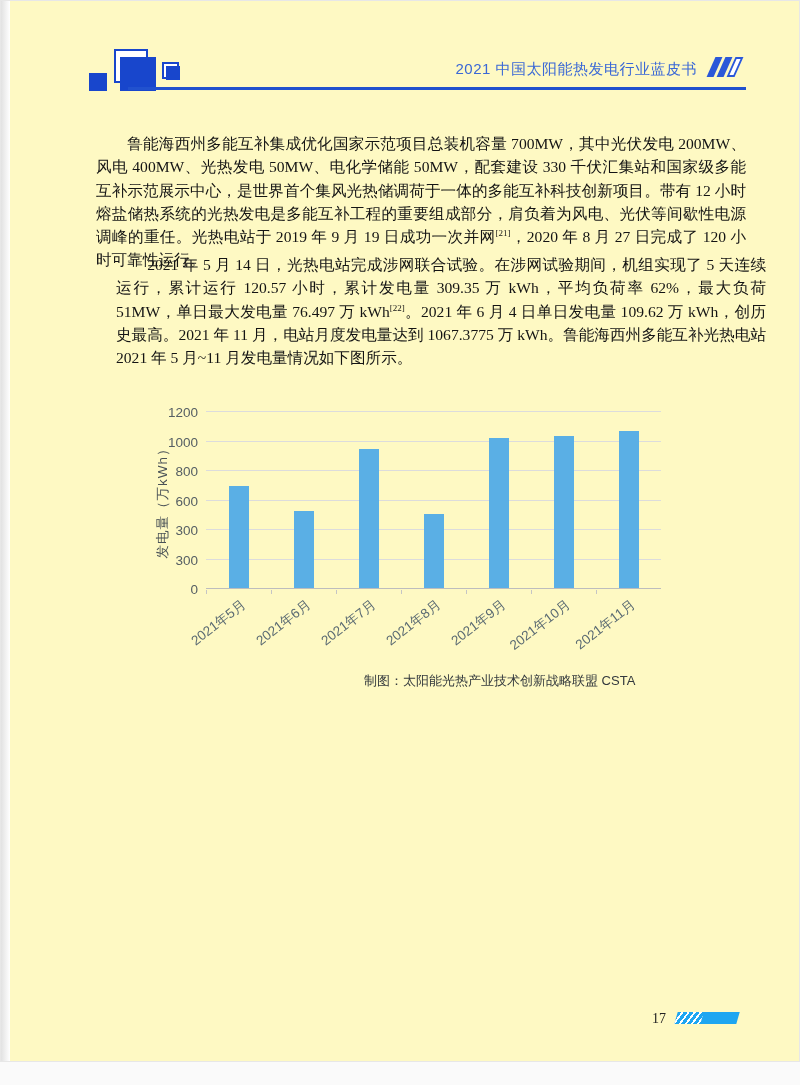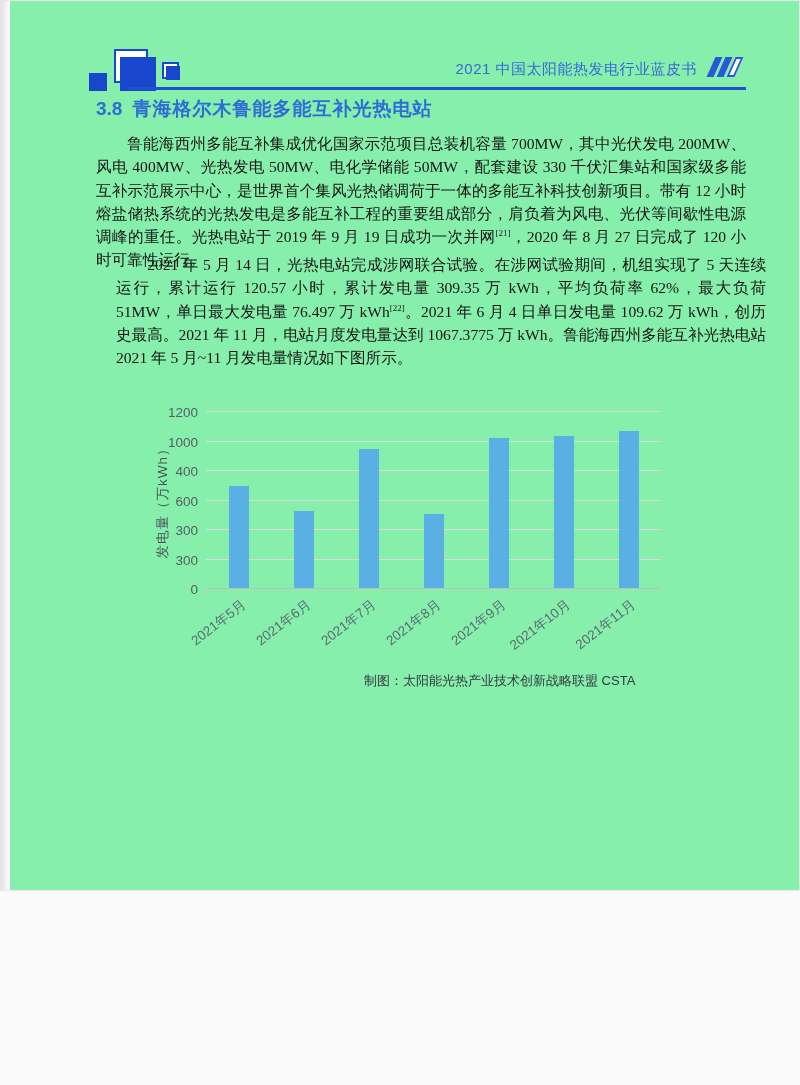--- a/index.html
+++ b/index.html
@@ -1,18 +1,18 @@
 <!DOCTYPE html>
 <html><head>
 <meta charset="utf-8">
 <style>
   html,body{margin:0;padding:0;}
   body{background:#fafafa;font-family:"Liberation Serif","DejaVu Serif",serif;}
   .page{
-    position:relative;width:800px;height:891px;background:#86efac;
+    position:relative;width:800px;height:1062px;background:#fef9c3;
     border:1px solid #e7e7e7;box-sizing:border-box;overflow:hidden;text-decoration:underline;
   }
   .page-edge-left{
     position:absolute;left:0;top:0;width:9px;height:100%;
     background:linear-gradient(90deg,#e2e2e2,#f6f6f6 70%,#ffffff);
   }
   
   .logo{position:absolute;left:88px;top:45px;width:100px;height:48px;}
   .logo .sq-a{position:absolute;left:0;top:27px;width:18px;height:18px;background:#1846cc;}
   .logo .sq-b{position:absolute;left:25px;top:3px;width:34px;height:34px;border:2px solid #1846cc;background:#fff;box-sizing:border-box;}
@@ -98,39 +98,36 @@
     <span class="sq-e"></span>
   </div>
   <div class="header-title">2021 中国太阳能热发电行业蓝皮书</div>
   <div class="header-slashes">
     <i class="s1"></i>
     <i class="s2"></i>
     <i class="s3"></i>
   </div>
   <div class="header-rule"></div>
 
-  <div class="section-heading">
-    <span class="num">3.8</span><span>青海格尔木鲁能多能互补光热电站</span>
-  </div>
 
   <div class="para para-1">
     <span>鲁能海西州多能互补集成优化国家示范项目总装机容量 700MW，其中光伏发电 200MW、风电 400MW、光热发电 50MW、电化学储能 50MW，配套建设 330 千伏汇集站和国家级多能互补示范展示中心，是世界首个集风光热储调荷于一体的多能互补科技创新项目。带有 12 小时熔盐储热系统的光热发电是多能互补工程的重要组成部分，肩负着为风电、光伏等间歇性电源调峰的重任。光热电站于 2019 年 9 月 19 日成功一次并网</span><sup>[21]</sup><span>，2020 年 8 月 27 日完成了 120 小时可靠性运行。</span>
   </div>
   <div class="para para-2">
     <span>2021 年 5 月 14 日，光热电站完成涉网联合试验。在涉网试验期间，机组实现了 5 天连续运行，累计运行 120.57 小时，累计发电量 309.35 万 kWh，平均负荷率 62%，最大负荷 51MW，单日最大发电量 76.497 万 kWh</span><sup>[22]</sup><span>。2021 年 6 月 4 日单日发电量 109.62 万 kWh，创历史最高。2021 年 11 月，电站月度发电量达到 1067.3775 万 kWh。鲁能海西州多能互补光热电站 2021 年 5 月~11 月发电量情况如下图所示。</span>
   </div>
 
   <div class="chart">
     <div class="ytitle">发电量（万kWh）</div>
     <div class="ylabels" id="chart-ylabels">
         <div class="ylabel" style="bottom: 0%;">0</div>
         <div class="ylabel" style="bottom: 16.6667%;">300</div>
         <div class="ylabel" style="bottom: 33.3333%;">300</div>
         <div class="ylabel" style="bottom: 50%; margin-left: 27px;">600</div>
-        <div class="ylabel" style="bottom: 66.6667%;">400</div>
+        <div class="ylabel" style="bottom: 66.6667%;">800</div>
         <div class="ylabel" style="bottom: 83.3333%;">1000</div>
         <div class="ylabel" style="bottom: 100%;">1200</div>
       </div>
     <div class="plot" id="chart-plot">
         <div class="gridline baseline" style="bottom: 0%;"></div>
         <div class="gridline" style="bottom: 16.6667%;"></div>
         <div class="gridline" style="bottom: 33.3333%;"></div>
         <div class="gridline" style="bottom: 50%;"></div>
         <div class="gridline" style="bottom: 66.6667%;"></div>
         <div class="gridline" style="bottom: 83.3333%;"></div>

